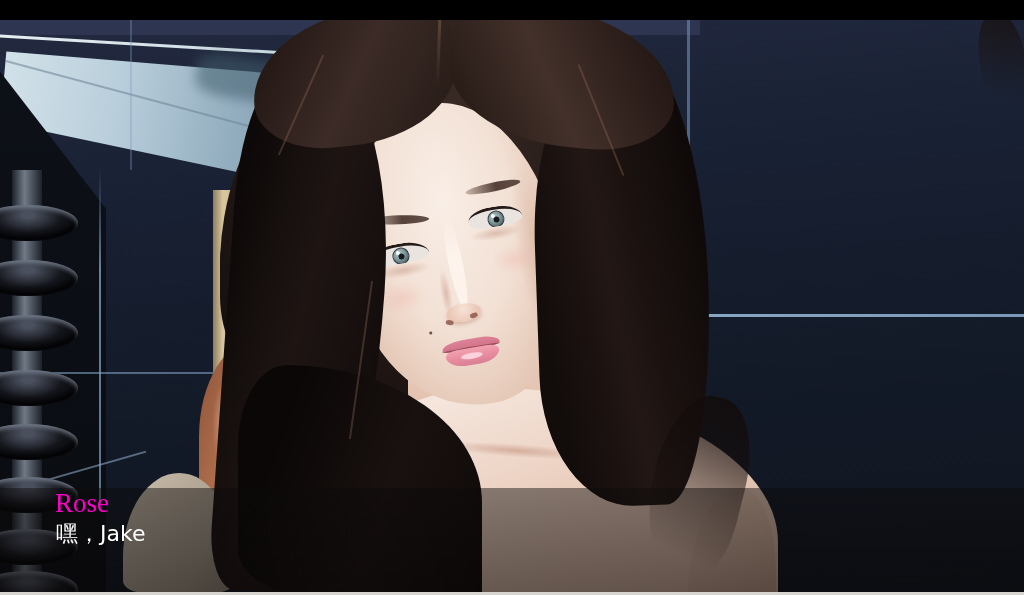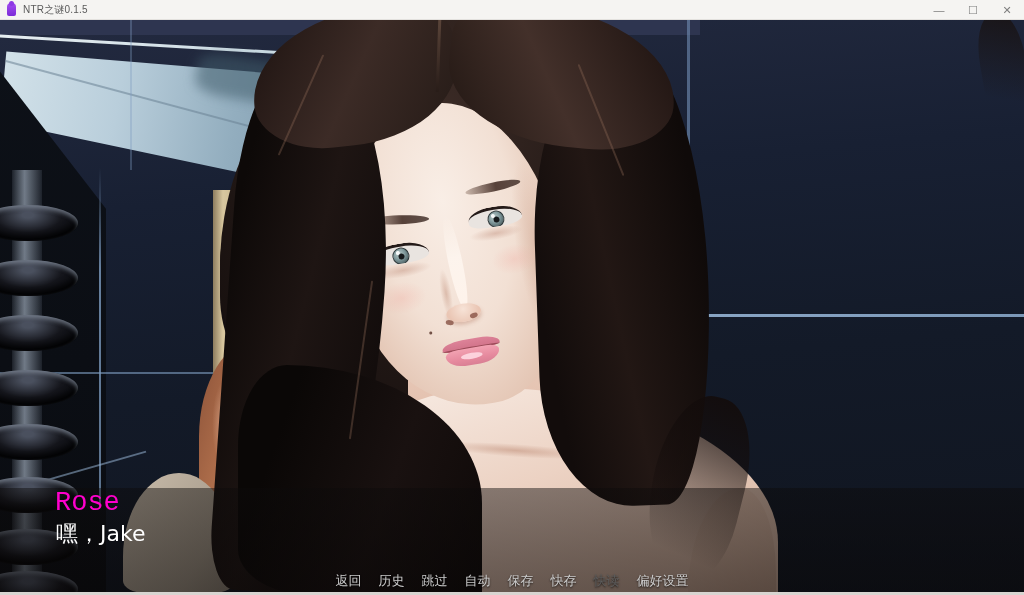--- a/index.html
+++ b/index.html
@@ -158,44 +158,35 @@
   .lip-gloss{left:91px;top:252px;width:22px;height:6px;border-radius:50%;background:rgba(255,222,230,.85);}
   .blush{border-radius:50%;background:radial-gradient(rgba(240,168,158,.3),rgba(240,168,158,0) 70%);}
   .blush-l{left:18px;top:170px;width:50px;height:32px;}
   .blush-r{left:138px;top:152px;width:46px;height:30px;}
   .mole{left:64px;top:224px;width:3px;height:3px;border-radius:50%;background:rgba(100,64,54,.9);}
 
   
   .textbox{left:0;top:468px;width:1024px;height:104px;
     background:linear-gradient(180deg,rgba(12,10,10,.46),rgba(8,6,6,.56));}
   .speaker{position:absolute;left:55px;top:0;font-size:27px;color:var(--c-speaker-name,#ff00cc);
-    font-family:Liberation Mono, monospace;}
+    font-family:Liberation Serif, serif;}
   .say{position:absolute;left:56px;top:31px;font-size:22px;color:var(--c-dialogue-text,#fff);
     font-family:"DejaVu Sans",sans-serif;}
   .quickmenu{position:absolute;left:0;bottom:2px;width:100%;display:flex;justify-content:center;gap:17px;
     font-size:13px;color:var(--c-quick-menu-text,#c8c8c8);}
   .qm-item{cursor:pointer;text-shadow:0 1px 2px rgba(0,0,0,.8);}
   .qm-item.disabled{color:var(--c-quick-menu-disabled,#5a5a5a);}
 
   .bottom-border{position:absolute;left:0;top:592px;width:1024px;height:3px;background:#d8d5d1;}
 </style>
 </head>
 <body>
 
 <div class="window">
 
-  <div class="titlebar">
-    <div class="app-icon"></div>
-    <span class="title-text">NTR之谜0.1.5</span>
-    <div class="win-controls">
-      <span class="win-btn">—</span>
-      <span class="win-btn">☐</span>
-      <span class="win-btn">✕</span>
-    </div>
-  </div>
 
   <div class="viewport">
 
     <div class="abs top-strip"></div>
     <div class="abs ceiling-wedge"></div>
     <div class="abs ceiling-highlight"></div>
     <div class="abs ceiling-seam"></div>
     <div class="abs ceiling-shadow"></div>
     <div class="abs left-dark-wedge"></div>
     <div class="abs grout grout-v-upper"></div>
@@ -270,27 +261,17 @@
     <div class="abs hair-top-left"></div>
     <div class="abs hair-top-right"></div>
     <div class="abs hair-part"></div>
     <div class="abs strand strand1"></div>
     <div class="abs strand strand2"></div>
     <div class="abs strand strand3"></div>
 
     <div class="abs textbox">
       <div class="speaker">Rose</div>
       <div class="say">嘿，Jake</div>
-      <div class="quickmenu">
-          <span class="qm-item">返回</span>
-          <span class="qm-item">历史</span>
-          <span class="qm-item">跳过</span>
-          <span class="qm-item">自动</span>
-          <span class="qm-item">保存</span>
-          <span class="qm-item">快存</span>
-          <span class="qm-item disabled">快读</span>
-          <span class="qm-item">偏好设置</span>
-        </div>
     </div>
   </div>
 
   <div class="bottom-border"></div>
 </div>
 
 </body></html>

